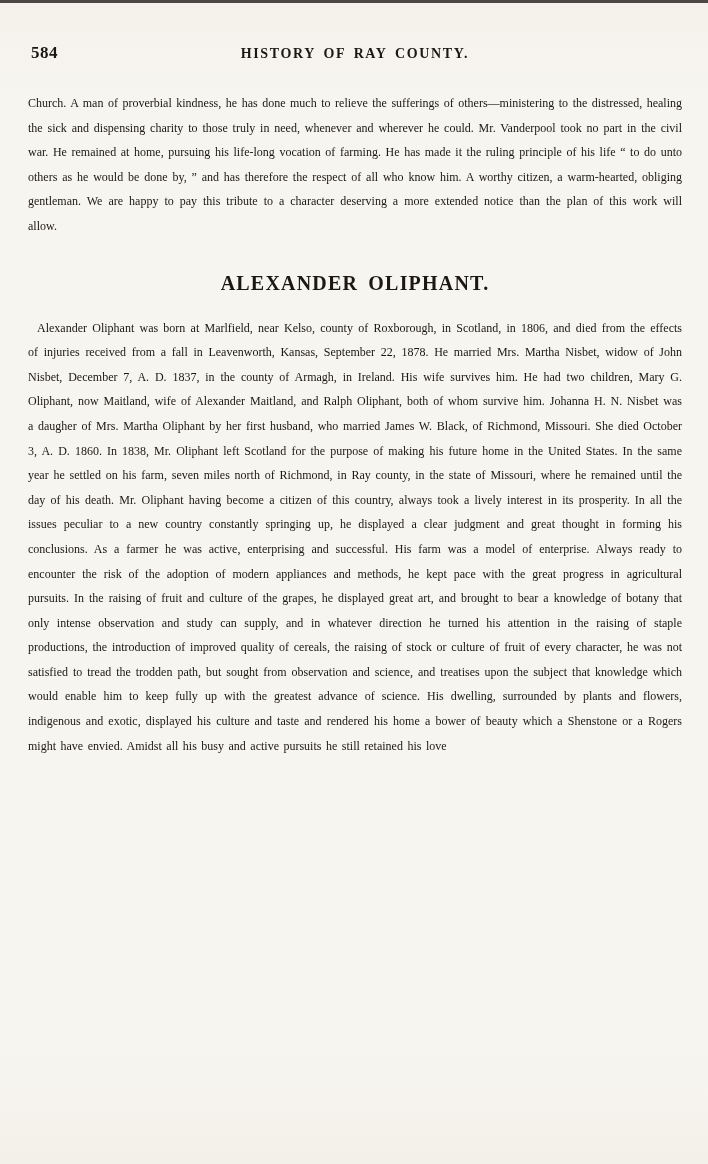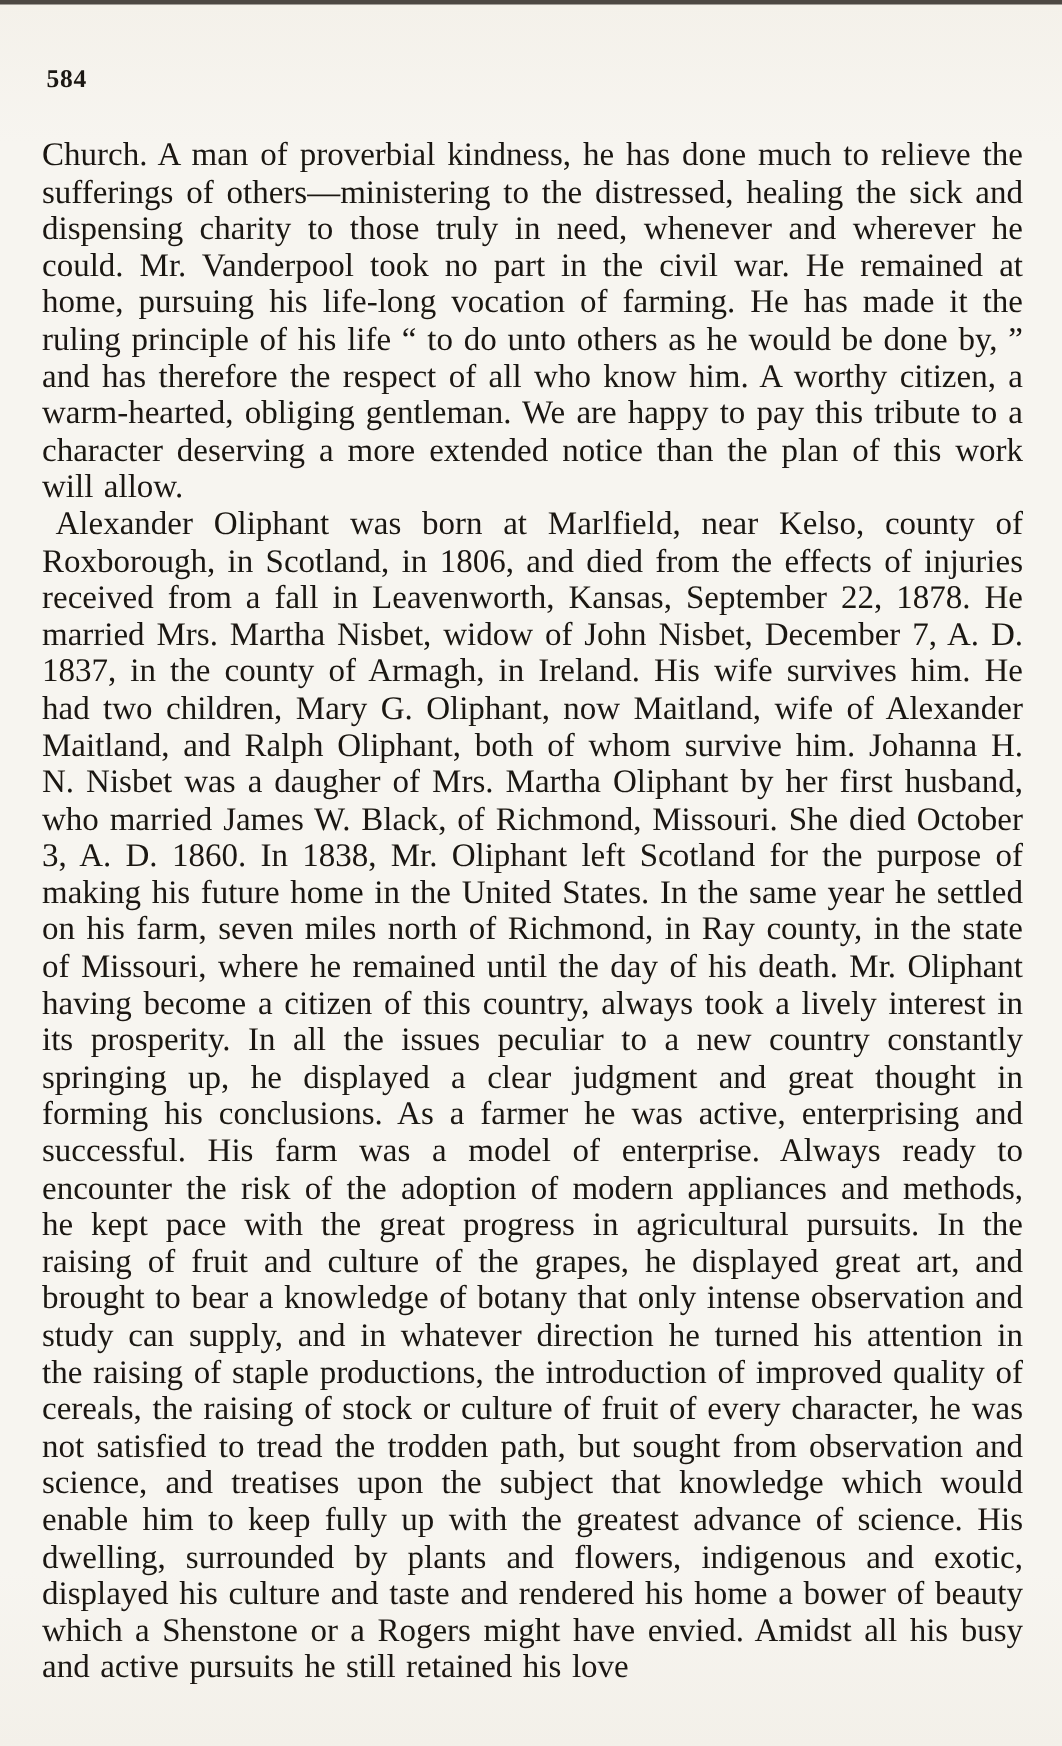--- a/index.html
+++ b/index.html
@@ -38,21 +38,21 @@
   .running-title {
     display: block;
     text-align: center;
     font-size: 14px;
     font-weight: bold;
     letter-spacing: 1.6px;
     padding-top: 3px;
     word-spacing: 3px;
   }
   .body-text {
-    font-size: 22px;
+    font-size: 12px;
     line-height: 24.6px;
     text-align: justify;
     word-spacing: 1.5px;
     margin: 0;
   }
   .section-heading {
     text-align: center;
     font-size: 20px;
     font-weight: bold;
     letter-spacing: 1.2px;
@@ -64,20 +64,22 @@
     font-family: Liberation Serif, serif;
   }
 </style>
 </head>
 <body>
 
 <div class="page">
 
   <div class="page-header">
     <span class="page-number">584</span>
+    <span class="running-title">HISTORY OF RAY COUNTY.</span>
   </div>
 
   <p class="body-text">Church.  A man of proverbial kindness, he has done much to relieve the sufferings of others—ministering to the distressed, healing the sick and dispensing charity to those truly in need, whenever and wherever he could. Mr. Vanderpool took no part in the civil war.  He remained at home, pursuing his life-long vocation of farming.  He has made it the ruling principle of his life “ to do unto others as he would be done by, ” and has therefore the respect of all who know him.  A worthy citizen, a warm-hearted, obliging gentleman.  We are happy to pay this tribute to a character deserving a more extended notice than the plan of this work will allow.</p>
 
+  <h2 class="section-heading">ALEXANDER OLIPHANT.</h2>
 
   <p class="body-text indent-small">Alexander Oliphant was born at Marlfield, near Kelso, county of Roxborough, in Scotland, in 1806, and died from the effects of injuries received from a fall in Leavenworth, Kansas, September 22, 1878.  He married Mrs. Martha Nisbet, widow of John Nisbet, December 7, A. D. 1837, in the county of Armagh, in Ireland.  His wife survives him.  He had two children, Mary G. Oliphant, now Maitland, wife of Alexander Maitland, and Ralph Oliphant, both of whom survive him.  Johanna H. N. Nisbet was a daugher of Mrs. Martha Oliphant by her first husband, who married James W. Black, of Richmond, Missouri.  She died October 3, A. D. 1860.  In 1838, Mr. Oliphant left Scotland for the purpose of making his future home in the United States.  In the same year he settled on his farm, seven miles north of Richmond, in Ray county, in the state of Missouri, where he remained until the day of his death.  Mr. Oliphant having become a citizen of this country, always took a lively interest in its prosperity.  In all the issues peculiar to a new country constantly springing up, he displayed a clear judgment and great thought in forming his conclusions.  As a farmer he was active, enterprising and successful. His farm was a model of enterprise.  Always ready to encounter the risk of the adoption of modern appliances and methods, he kept pace with the great progress in agricultural pursuits.  In the raising of fruit and culture of the grapes, he displayed great art, and brought to bear a knowledge of botany that only intense observation and study can supply, and in whatever direction he turned his attention in the raising of staple productions, the introduction of improved quality of cereals, the raising of stock or culture of fruit of every character, he was not satisfied to tread the trodden path, but sought from observation and science, and treatises upon the subject that knowledge which would enable him to keep fully up with the greatest advance of science.  His dwelling, surrounded by plants and flowers, indigenous and exotic, displayed his culture and taste and rendered his home a bower of beauty which a Shenstone or a Rogers might have envied.  Amidst all his busy and active pursuits he still retained his love</p>
 
 </div>
 
 </body></html>

